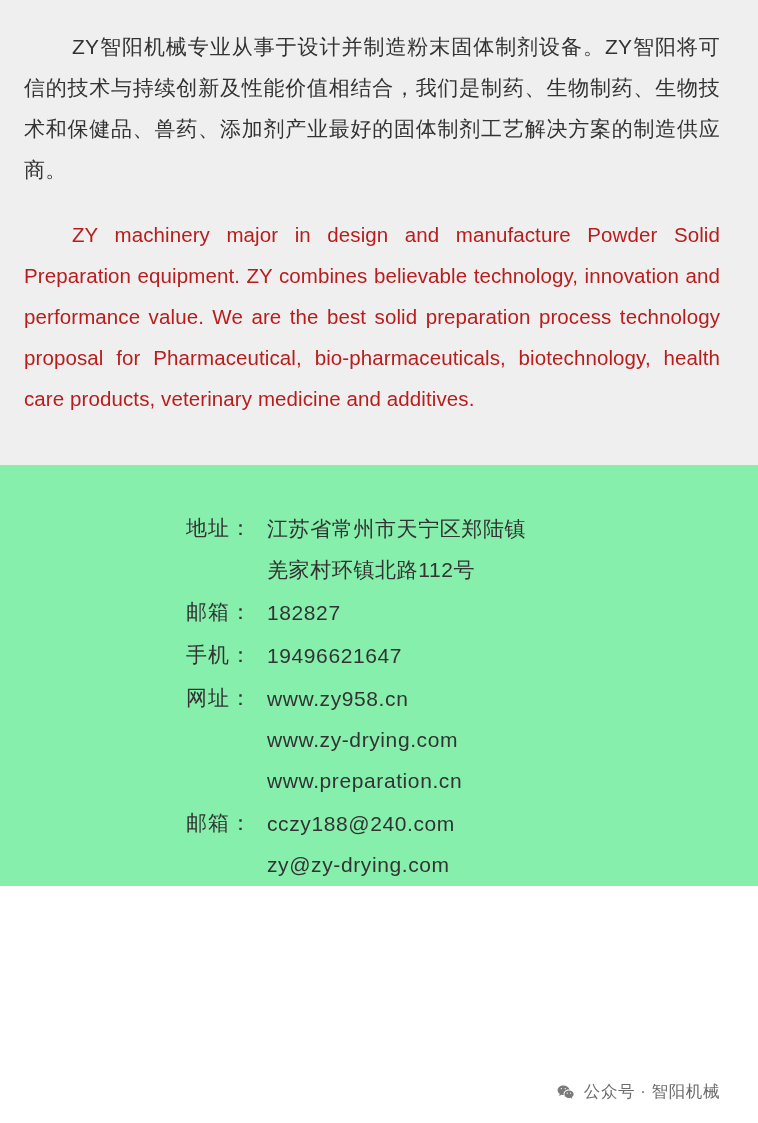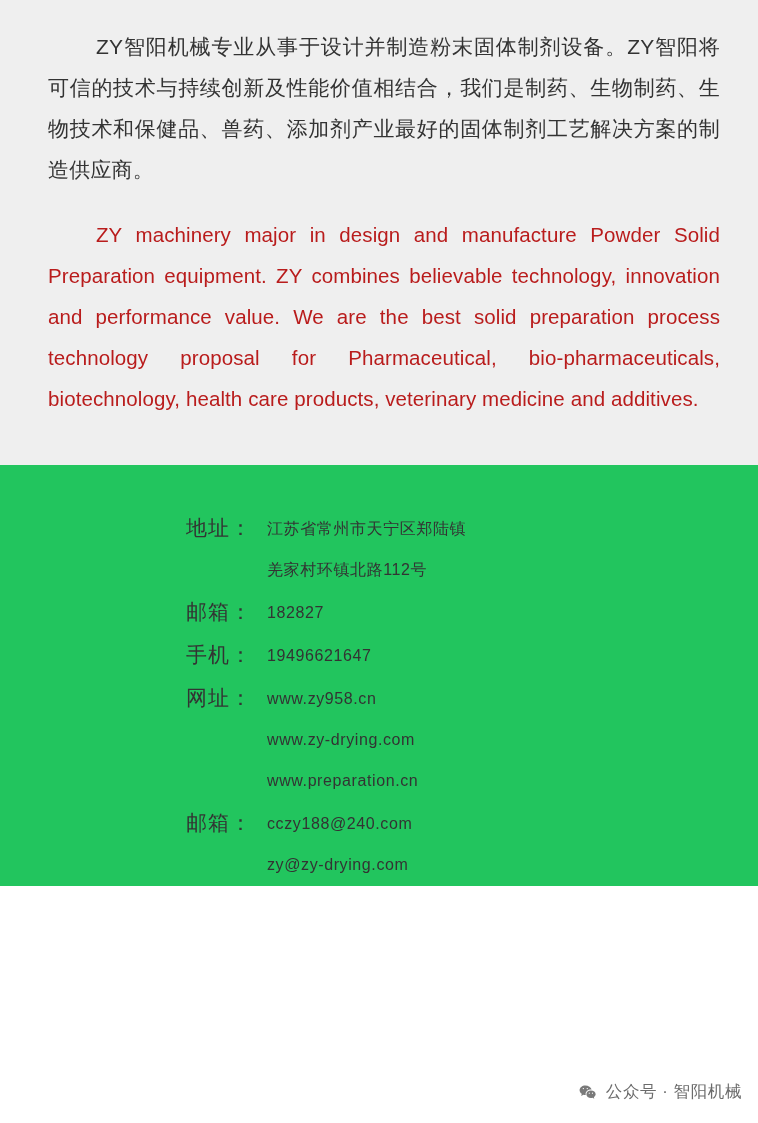--- a/index.html
+++ b/index.html
@@ -16,21 +16,21 @@
   }
   .page {
     position: relative;
     width: 758px;
     height: 1123px;
     background: #ffffff;
   }
   
   .intro-block {
     background: #efefef;
-    padding: 26px 38px 46px 48px;
+    padding: 26px 38px 46px 24px;
     box-sizing: border-box;
     width: 758px;
   }
   .intro-para-cn {
     font-size: 21px;
     line-height: 41px;
     text-align: justify;
     text-justify: inter-ideograph;
     color: #333333;
     margin: 0 0 24px 0;
@@ -42,52 +42,52 @@
     line-height: 41px;
     text-align: justify;
     color: #b91c1c;
     margin: 0;
     text-indent: 48px;
     letter-spacing: 0.1px;
   }
   
   .contact-block {
     padding: 42px 0 0 0;
-    background: #22c55e;
+    background: #86efac;
   }
   .contact-table {
     margin-left: 186px;
     border-collapse: collapse;
   }
   .contact-row {
     vertical-align: top;
   }
   .contact-label {
     font-size: 21px;
     line-height: 41px;
     color: #333333;
     white-space: nowrap;
     padding: 0 14px 0 0;
     text-align: left;
     letter-spacing: 1px;
   }
   .contact-value {
-    font-size: 16px;
+    font-size: 21px;
     line-height: 41px;
     color: #333333;
     white-space: nowrap;
     letter-spacing: 0.6px;
   }
   .contact-value .sub-line {
     display: block;
   }
   
   .footer {
     position: absolute;
-    right: 16px;
+    right: 38px;
     bottom: 20px;
     display: flex;
     align-items: center;
     gap: 9px;
   }
   .wechat-icon {
     width: 19px;
     height: 19px;
     display: inline-block;
   }

